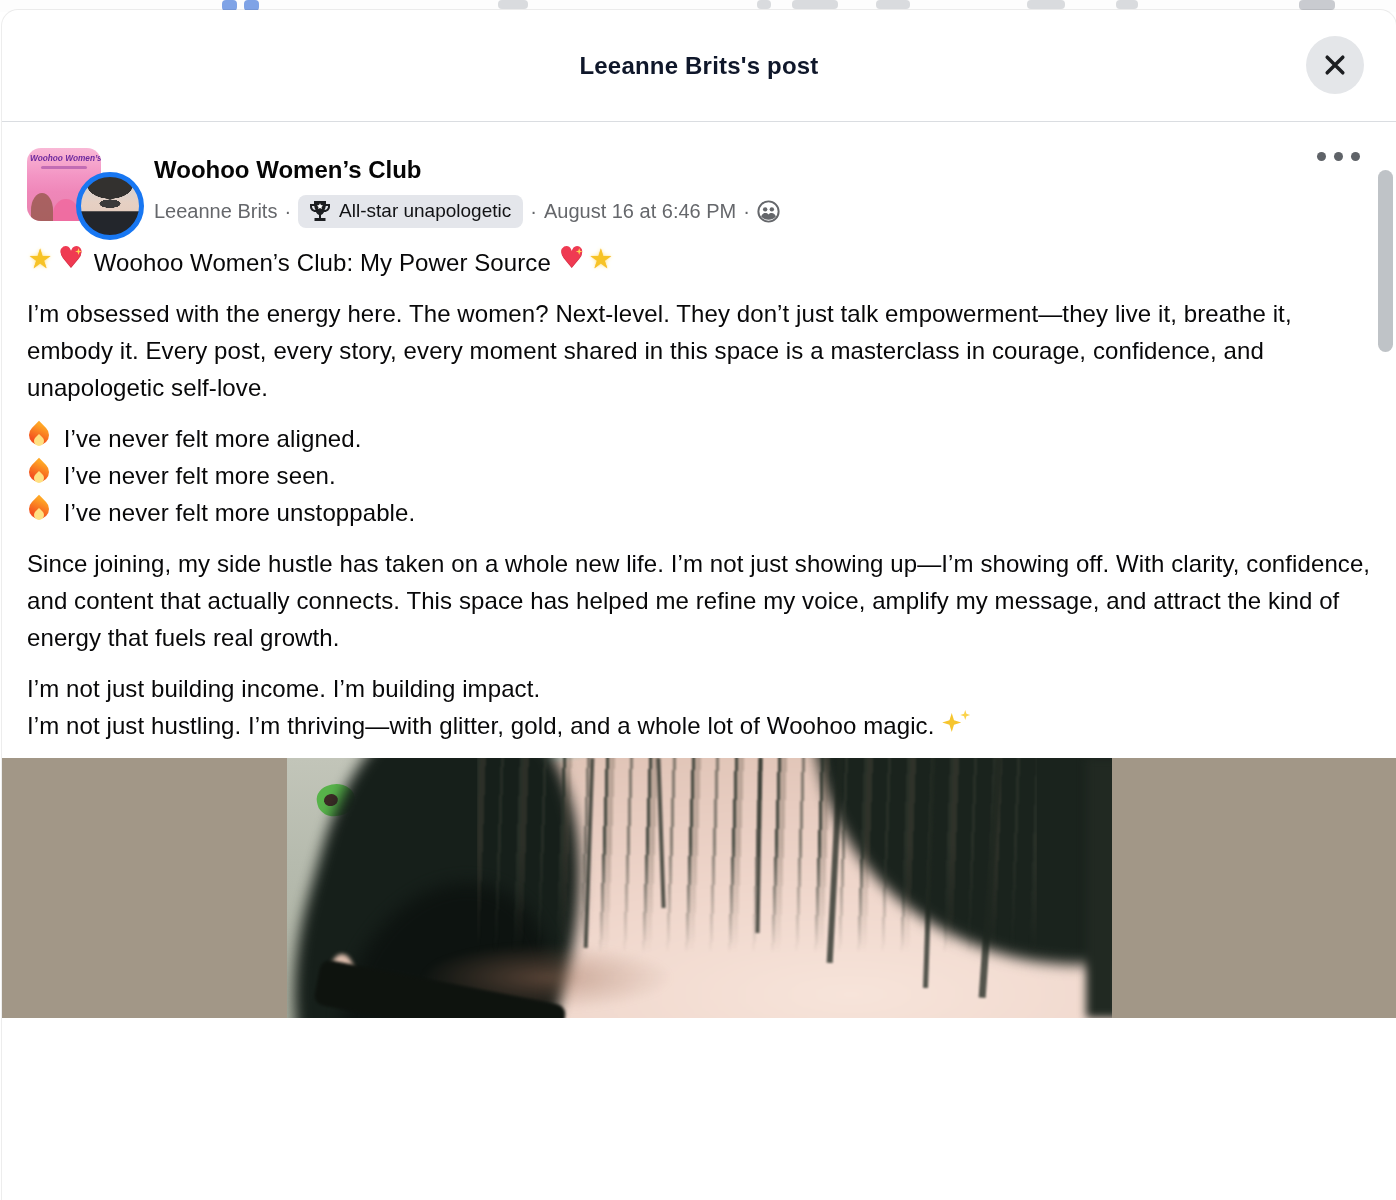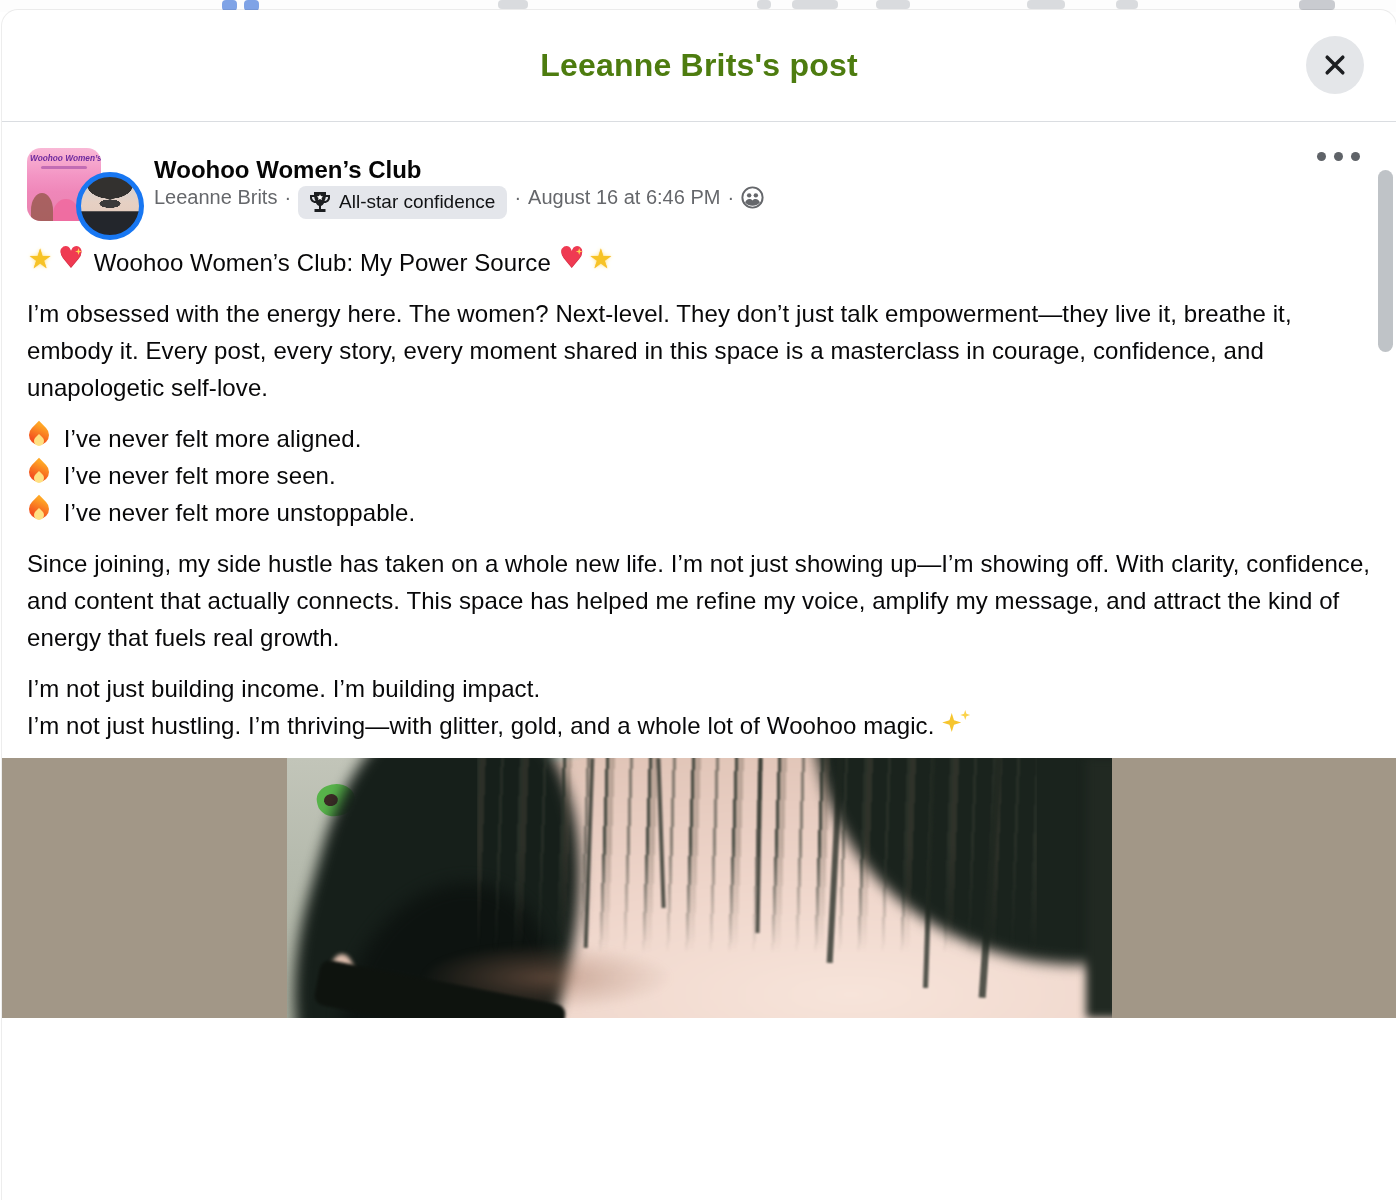--- a/index.html
+++ b/index.html
@@ -20,21 +20,21 @@
   .modal {
     position:absolute; left:2px; top:10px; width:1394px; height:1190px;
     background:#ffffff; border-radius:16px 16px 0 0;
     box-shadow:0 0 0 1px rgba(0,0,0,.07);
     overflow:hidden;
   }
   .modal-header {
     position:relative; height:112px; border-bottom:1px solid #dadde1;
     display:flex; align-items:center; justify-content:center;
   }
-  .modal-title { font-size:32px; font-weight:700; color:#4d7c0f; letter-spacing:.2px;text-align:center; }
+  .modal-title { font-size:24px; font-weight:700; color:#0f172a; letter-spacing:.2px;text-align:center; }
   .close-btn {
     position:absolute; right:32px; top:26px; width:58px; height:58px;
     border:none; border-radius:50%; background:#e4e6e9; cursor:pointer;
     display:flex; align-items:center; justify-content:center;
   }
 
   
   .scroll-thumb {
     position:absolute; right:3px; top:160px; width:15px; height:182px;
     background:#bfc3c7; border-radius:8px;
@@ -67,21 +67,21 @@
     border:5px solid #1877f2;
     background:
       linear-gradient(180deg, rgba(0,0,0,0) 58%, #23262c 60%),
       radial-gradient(ellipse 72% 46% at 50% 12%, #33312f 0 55%, rgba(0,0,0,0) 56%),
       radial-gradient(ellipse 30% 12% at 50% 46%, #3a3a3a 0 60%, rgba(0,0,0,0) 61%),
       linear-gradient(180deg,#cfd3d8 0%, #e6d0c3 45%, #e0c8ba 100%);
   }
 
   .post-headings { padding-left:9px; padding-top:8px; }
   .group-name { font-size:24px; font-weight:700; color:#050505; cursor:pointer; }
-  .meta { display:flex; margin-top:2px; font-size:20px; color:#65676b; }
+  .meta { display:flex; align-items:center; margin-top:11px; font-size:20px; color:#65676b; }
   .meta .author { font-weight:400; cursor:pointer; }
   .meta .dot { margin:0 7px; color:#65676b; }
   .badge {
     display:inline-flex; align-items:center; gap:7px; background:#e4e6eb;
     border-radius:8px; padding:4px 12px 5px 10px; color:#1c1e21; cursor:pointer;
   }
   .badge .badge-label { font-size:19px; color:#111214; }
 
   
   .post-body { margin-top:4px; }
@@ -241,21 +241,21 @@
       <div class="post-headings">
         <div class="group-name">Woohoo Women’s Club</div>
         <div class="meta">
           <span class="author">Leeanne Brits</span>
           <span class="dot">·</span>
           <span class="badge">
             <svg width="24" height="24" viewBox="0 0 24 24">
               <path d="M6 2h12v3h4v2.5C22 10.6 19.5 13 16.5 13h-.4c-.8 1.5-2 2.6-3.1 2.9V19h4.5v3H6.5v-3H11v-3.1c-1.1-.3-2.3-1.4-3.1-2.9h-.4C4.5 13 2 10.6 2 7.5V5h4V2zM4 7v.5C4 9.4 5.6 11 7.5 11 6.9 9.8 6.3 8.4 6.2 7H4zm16 0h-2.2c-.1 1.4-.7 2.8-1.3 4 1.9 0 3.5-1.6 3.5-3.5V7z" fill="#1c1e21"></path>
               <path d="M12 4.2l.9 1.9 2.1.3-1.5 1.5.4 2.1L12 9l-1.9 1 .4-2.1L9 6.4l2.1-.3L12 4.2z" fill="#ffffff"></path>
             </svg>
-            <span class="badge-label">All-star confidence</span>
+            <span class="badge-label">All-star unapologetic</span>
           </span>
           <span class="dot">·</span>
           <span>August 16 at 6:46 PM</span>
           <span class="dot">·</span>
           <svg width="23" height="23" viewBox="0 0 20 20">
             <circle cx="10" cy="10" r="8.8" fill="none" stroke="#65676b" stroke-width="1.7"></circle>
             <circle cx="7.1" cy="8.1" r="1.9" fill="#65676b"></circle>
             <circle cx="12.9" cy="8.1" r="1.9" fill="#65676b"></circle>
             <path d="M3.6 14.4c.6-2 2-3.1 3.6-3.1 1.1 0 2 .4 2.8 1.2.8-.8 1.7-1.2 2.8-1.2 1.6 0 3 1.1 3.6 3.1a8.8 8.8 0 0 1-12.8 0z" fill="#65676b"></path>
           </svg>

